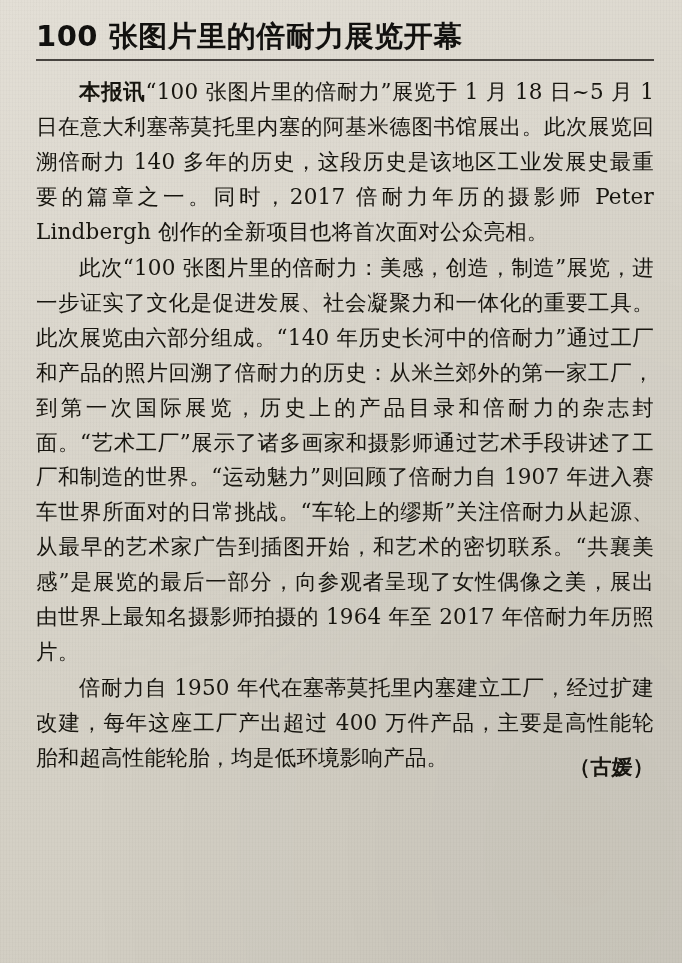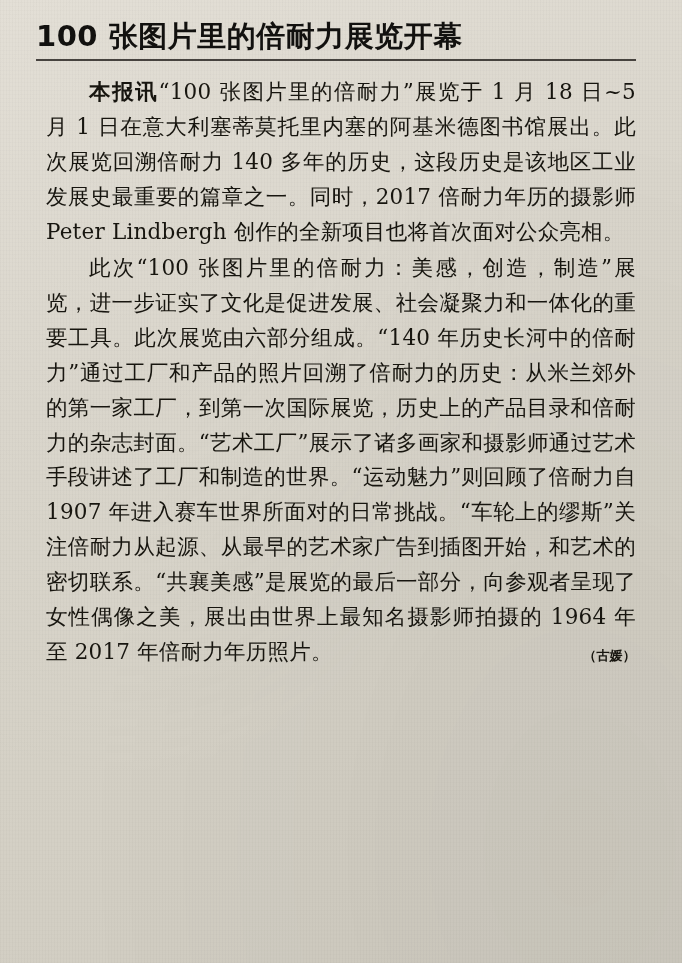--- a/index.html
+++ b/index.html
@@ -27,21 +27,21 @@
         rgba(255,255,255,0.0) 3px
       ),
       repeating-linear-gradient(
         0deg,
         rgba(0,0,0,0.012) 0px,
         rgba(0,0,0,0.012) 1px,
         rgba(255,255,255,0.0) 1px,
         rgba(255,255,255,0.0) 4px
       ),
       linear-gradient(160deg, #e3dfd6 0%, #dad6cc 35%, #d5d1c6 65%, #cfcbc0 100%);
-    padding: 14px 46px 10px 36px;
+    padding: 14px 28px 10px 36px;
   }
   .page::after {
     content: "";
     position: absolute;
     inset: 0;
     pointer-events: none;
     background:
       radial-gradient(ellipse at 18% 12%, rgba(255,255,255,0.30), rgba(255,255,255,0) 55%),
       radial-gradient(ellipse at 85% 88%, rgba(0,0,0,0.07), rgba(0,0,0,0) 60%);
     mix-blend-mode: multiply;
@@ -63,37 +63,36 @@
     margin: 6px 0 14px 0;
     opacity: 0.85;
   }
   .body-text {
     font-size: 21.5px;
     line-height: 1.62;
     color: #17150f;
     text-align: justify;
     text-justify: inter-character;
     letter-spacing: 0.2px;
-    margin-left: 10px;
   }
   .para {
     margin: 0 0 2px 0;
     text-indent: 2em;
   }
   .lead {
     font-family: "DejaVu Sans", "Liberation Sans", sans-serif;
     font-weight: bold;
     letter-spacing: 0.5px;
   }
   .byline {
     display: block;
     text-align: right;
     font-family: "DejaVu Sans", "Liberation Sans", sans-serif;
     font-weight: bold;
-    font-size: 13px;
+    font-size: 21px;
     margin-top: -26px;
   }
   .last-para {
     margin-bottom: 0;
   }
 </style>
 </head>
 <body>
 
 <div class="page">
@@ -102,16 +101,17 @@
 
   <div class="rule"></div>
 
   <div class="body-text">
 
     <p class="para"><span class="lead">本报讯</span><span>“100 张图片里的倍耐力”展览于 1 月 18 日~5 月 1 日在意大利塞蒂莫托里内塞的阿基米德图书馆展出。此次展览回溯倍耐力 140 多年的历史，这段历史是该地区工业发展史最重要的篇章之一。同时，2017 倍耐力年历的摄影师 Peter Lindbergh 创作的全新项目也将首次面对公众亮相。</span></p>
 
 
     <p class="para">此次“100 张图片里的倍耐力：美感，创造，制造”展览，进一步证实了文化是促进发展、社会凝聚力和一体化的重要工具。此次展览由六部分组成。“140 年历史长河中的倍耐力”通过工厂和产品的照片回溯了倍耐力的历史：从米兰郊外的第一家工厂，到第一次国际展览，历史上的产品目录和倍耐力的杂志封面。“艺术工厂”展示了诸多画家和摄影师通过艺术手段讲述了工厂和制造的世界。“运动魅力”则回顾了倍耐力自 1907 年进入赛车世界所面对的日常挑战。“车轮上的缪斯”关注倍耐力从起源、从最早的艺术家广告到插图开始，和艺术的密切联系。“共襄美感”是展览的最后一部分，向参观者呈现了女性偶像之美，展出由世界上最知名摄影师拍摄的 1964 年至 2017 年倍耐力年历照片。</p>
 
+    <p class="para last-para">倍耐力自 1950 年代在塞蒂莫托里内塞建立工厂，经过扩建改建，每年这座工厂产出超过 400 万件产品，主要是高性能轮胎和超高性能轮胎，均是低环境影响产品。</p>
 
     <span class="byline">（古媛）</span>
   </div>
 </div>
 
 </body></html>

